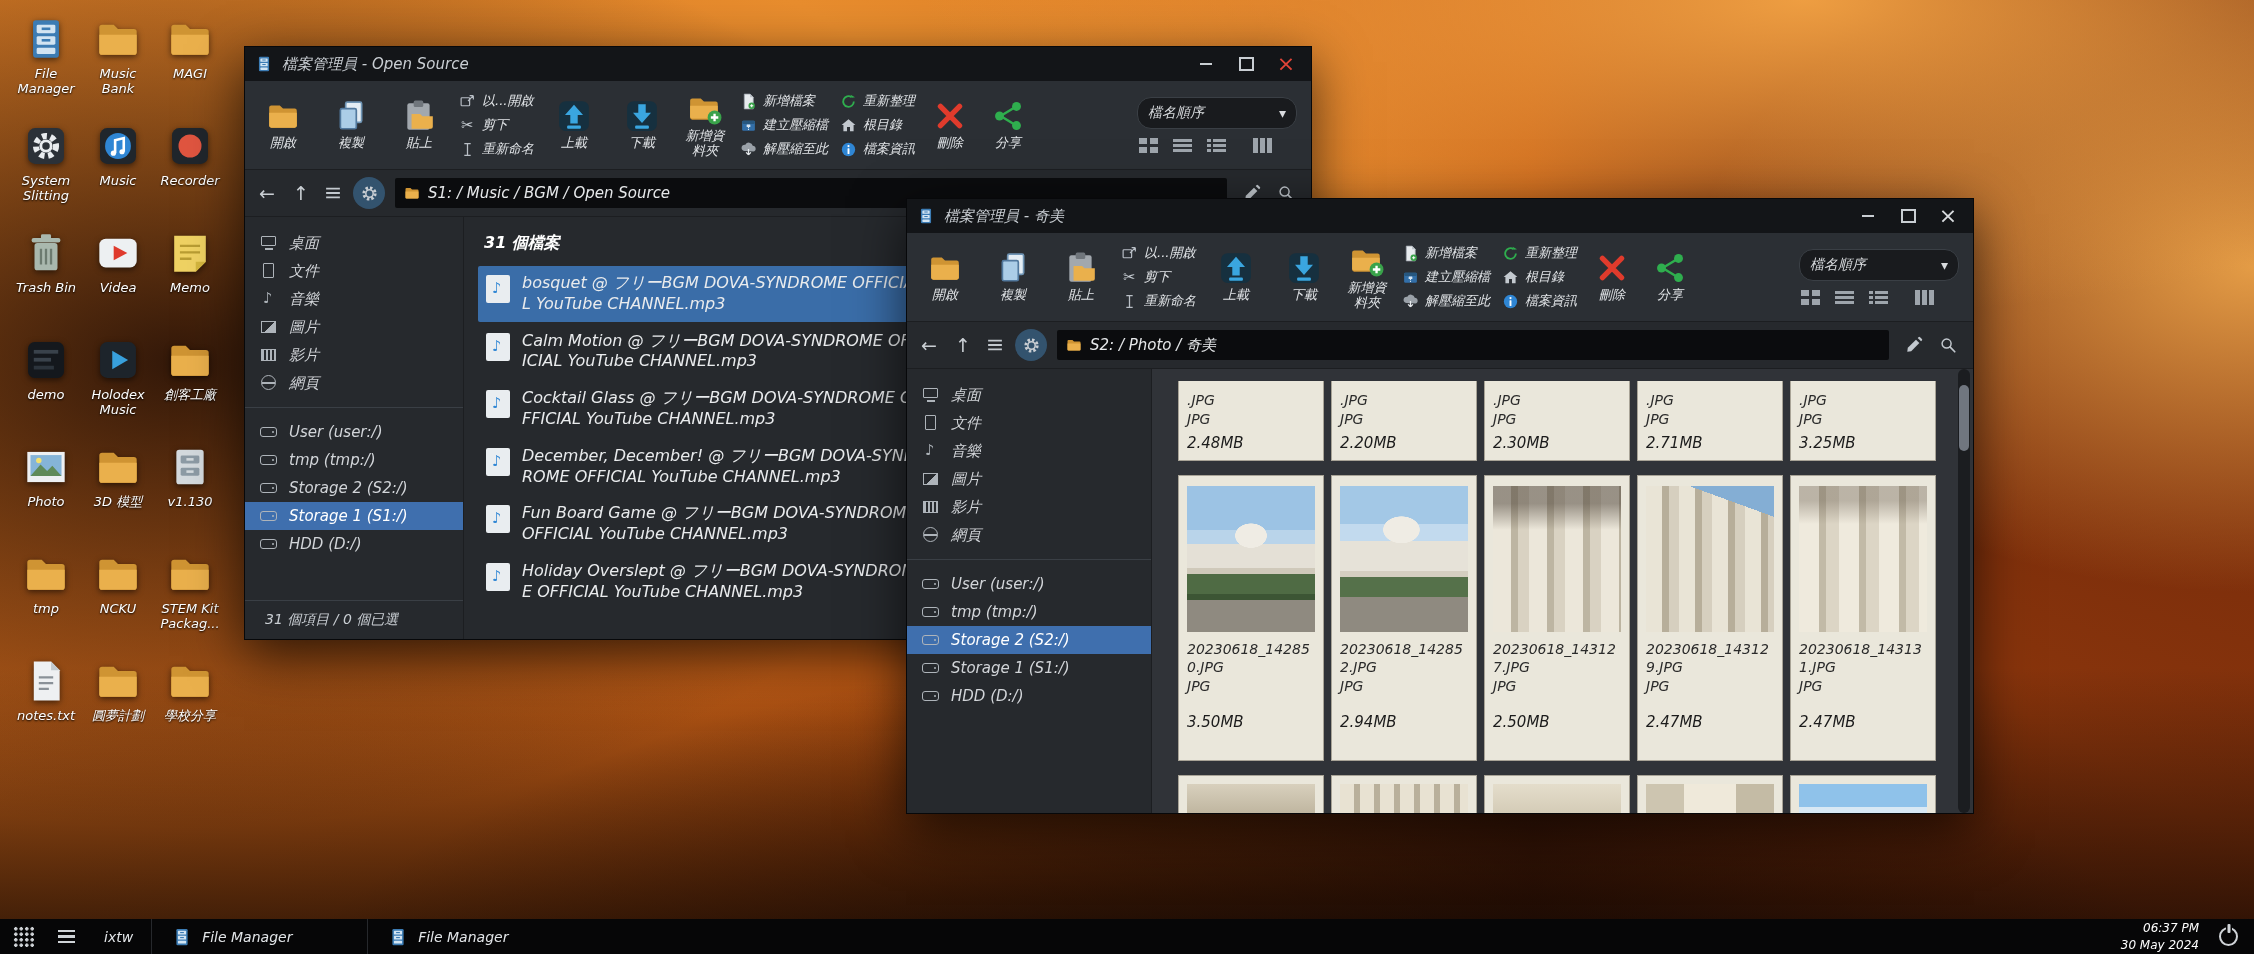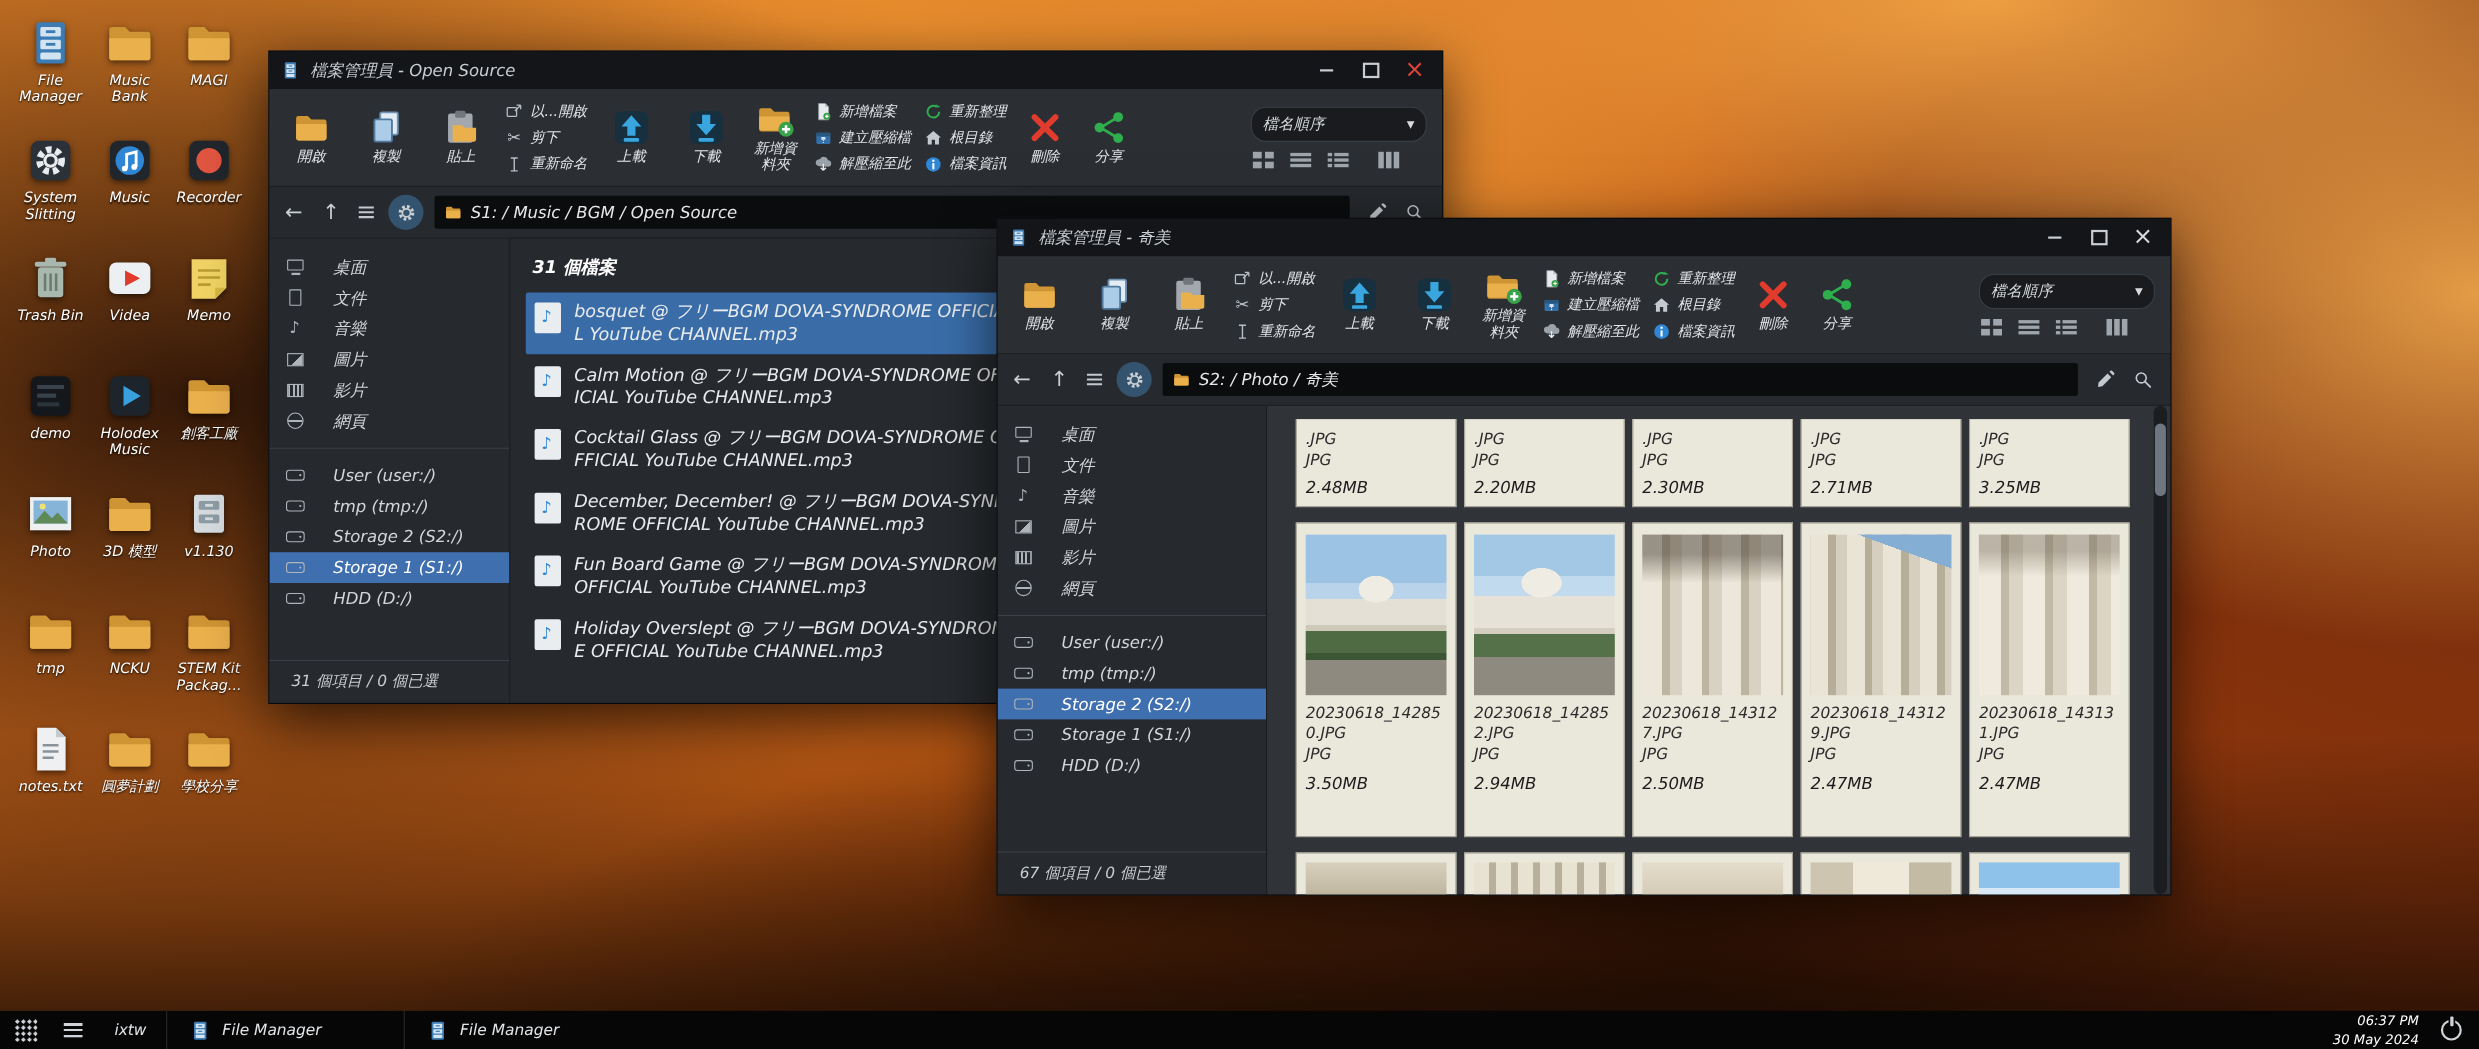--- a/index.html
+++ b/index.html
@@ -74,21 +74,21 @@
     gap:8px;padding:0 9px;color:#e6e8ea;font-size:15px;min-width:0;white-space:nowrap;overflow:hidden}
   .pathbar svg{width:16px;height:16px;flex:0 0 16px}
   .nav-end{display:flex;gap:16px;padding:0 6px}
   .nav-end svg{width:18px;height:18px}
   
   .wbody{flex:1;display:flex;min-height:0}
   .sidebar{display:flex;flex-direction:column;border-right:1px solid #1c1e21;background:#26292d}
   #win1 .sidebar{width:218px}
   #win2 .sidebar{width:244px}
   .side-list{flex:1;padding-top:12px;overflow:hidden}
-  .side-item{height:28px;display:flex;align-items:center;gap:25px;padding:0 15px;
+  .side-item{height:28px;display:flex;align-items:center;gap:11px;padding:0 15px;
     color:#d2d5d9;font-size:15px;white-space:nowrap}
   .side-item.sel{background:#3f6fae;color:#fff}
   .side-sep{height:1px;background:#3a3f45;margin:10px 0}
   .side-status{flex:0 0 38px;border-top:1px solid #3a3f45;display:flex;align-items:center;
     padding:0 20px;color:#c9ced3;font-size:14px;white-space:nowrap}
   
   .sico{width:18px;height:16px;position:relative;display:inline-block;flex:0 0 18px}
   .sico.monitor::before{content:"";position:absolute;left:1px;top:1px;width:13px;height:8px;border:1.5px solid #aeb4ba;border-radius:1px}
   .sico.monitor::after{content:"";position:absolute;left:5px;top:13px;width:8px;height:2px;background:#aeb4ba}
   .sico.page::before{content:"";position:absolute;left:3px;top:0;width:9px;height:13px;border:1.5px solid #aeb4ba;border-radius:1px}
@@ -115,21 +115,21 @@
   .prow{display:flex;gap:7px;margin-top:14px}
   .prow.first{margin-top:12px}
   .pcell{width:146px;background:#eae7db;border:1px solid #a8a396;display:flex;flex-direction:column;padding:8px;box-sizing:border-box}
   .pcell.cut-top{height:80px;justify-content:flex-end;padding-top:0;border-top:none;padding-bottom:8px}
   .pcell.full{height:286px;padding:10px 8px 8px}
   .pcell.cut-bottom{height:56px;overflow:hidden;border-bottom:none}
   .pthumb{display:block;width:128px;height:146px;margin:0 auto 8px;background:#9a9a92}
   .pcell.cut-bottom .pthumb{height:60px;margin-bottom:0}
   .pname{font-size:14px;color:#2b2b2b;line-height:1.3;word-break:break-all}
   .ptype{font-size:14px;color:#2b2b2b;margin-top:2px}
-  .psize{font-size:15px;color:#1c1c1c;margin-top:9px}
+  .psize{font-size:15px;color:#1c1c1c;margin-top:19px}
   .pcell.cut-top .psize{margin-top:7px}
   .pthumb.dome{background:radial-gradient(26px 20px at 50% 34%, #efece4 60%, transparent 62%),
     linear-gradient(180deg,#9cc3e4 0 30%,#b9d4ea 30% 40%,#e4e0d6 40% 56%,#cfc9ba 56% 60%,#4f6b44 60% 74%,#3c5534 74% 78%,#8f8a80 78% 100%)}
   .pthumb.dome2{background:radial-gradient(30px 22px at 48% 30%, #efece4 60%, transparent 62%),
     linear-gradient(180deg,#a3c8e6 0 26%,#c2daee 26% 38%,#e6e2d8 38% 58%,#d4cec0 58% 62%,#55714a 62% 76%,#8f8a80 76% 100%)}
   .pthumb.cols{background:linear-gradient(180deg, rgba(70,60,50,.5) 0 12%, transparent 30%),
     repeating-linear-gradient(90deg,#ece7da 0 18px,#bdb5a2 18px 25px,#d9d2c2 25px 36px)}
   .pthumb.cols2{background:linear-gradient(200deg,#84aed4 0 16%, transparent 16%),
     repeating-linear-gradient(90deg,#e9e4d6 0 16px,#b7ae9a 16px 23px,#d6cfbf 23px 33px)}
   .pthumb.cols3{background:linear-gradient(180deg, rgba(90,78,64,.35) 0 10%, transparent 26%),
@@ -948,23 +948,20 @@
                 <span class="sico drive"></span>
                 <span>Storage 1 (S1:/)</span>
               </div>
 
               <div class="side-item">
                 <span class="sico drive"></span>
                 <span>HDD (D:/)</span>
               </div>
             </div>
         </div>
-        <div class="side-status">
-            <span>67 個項目 / 0 個已選</span>
-          </div>
       </div>
 
       <div class="main">
         <div class="prow first">
 
             <div class="pcell cut-top">
               <span class="pname">.JPG</span>
               <span class="ptype">JPG</span>
               <span class="psize">2.48MB</span>
             </div>

